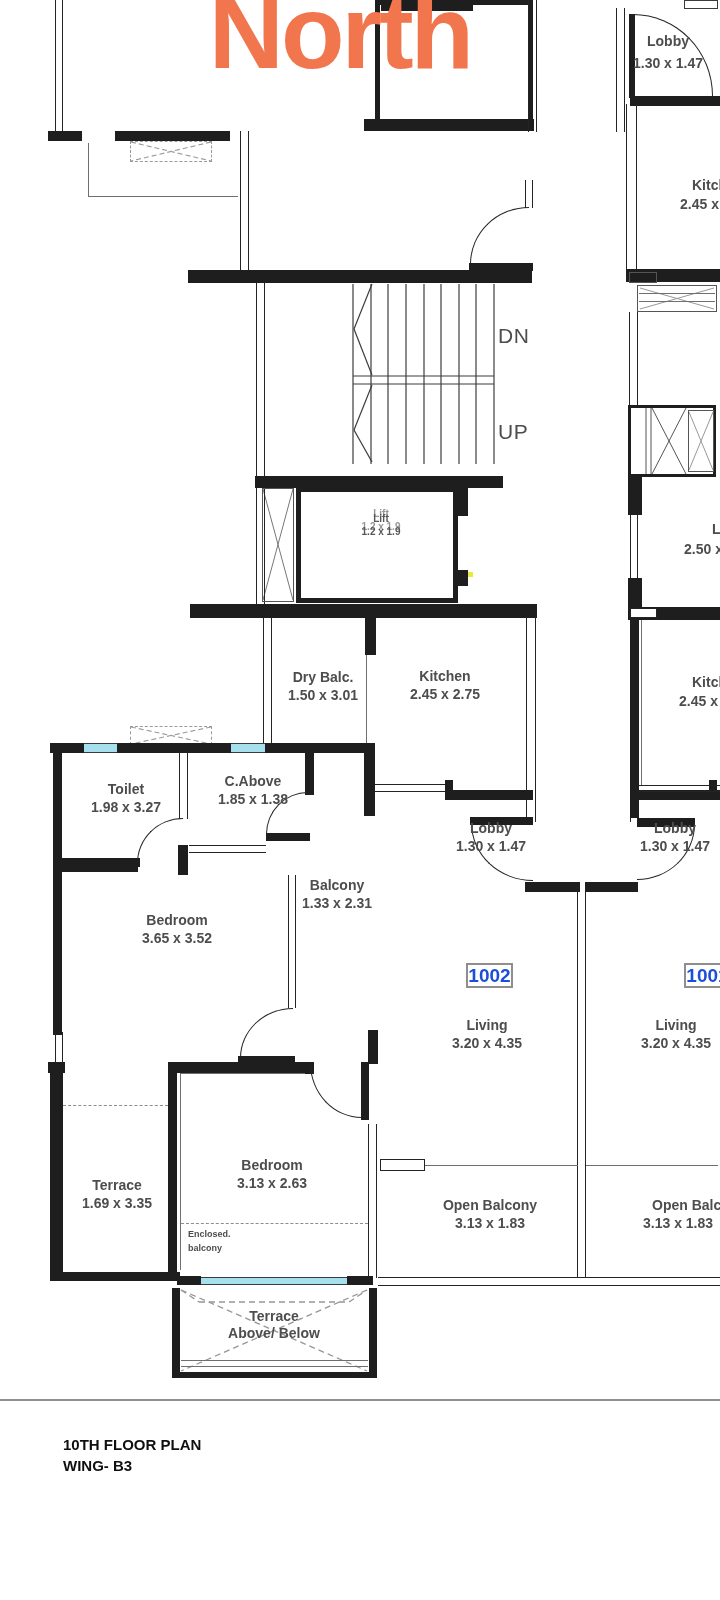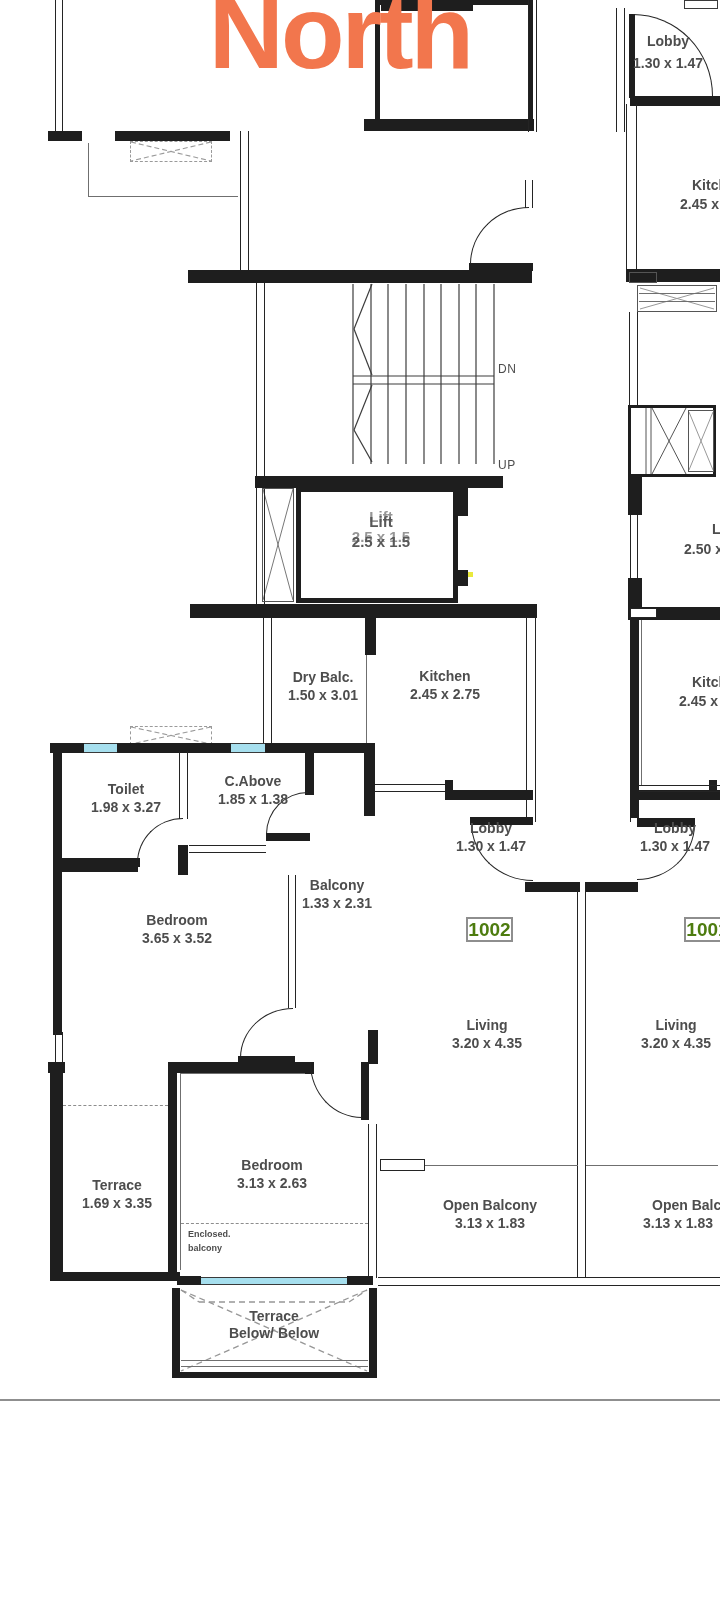--- a/index.html
+++ b/index.html
@@ -25,25 +25,25 @@
   .w-arc-tr{border-top-width:1.7px;border-right-width:1.7px;border-top-right-radius:100% 100%;}
   .w-arc-tl{border-top-width:1.7px;border-left-width:1.7px;border-top-left-radius:100% 100%;}
   .w-arc-bl{border-bottom-width:1.7px;border-left-width:1.7px;border-bottom-left-radius:100% 100%;}
   .w-arc-br{border-bottom-width:1.7px;border-right-width:1.7px;border-bottom-right-radius:100% 100%;}
   
   .lbl{position:absolute;font-size:14px;font-weight:700;color:#4d4d4d;line-height:1.3;
        text-align:center;white-space:nowrap;transform:translateX(-50%);z-index:5;}
   .la{transform:none;text-align:left;}
   .tiny{font-size:9px;font-weight:600;line-height:1.5;}
   .ghost div{text-shadow:0 -5px 0 rgba(105,105,105,0.7);}
-  .dirlbl{font-size:12px;font-weight:500;color:#4d4d4d;letter-spacing:0.5px;margin-top:40px;}
+  .dirlbl{font-size:21px;font-weight:500;color:#4d4d4d;letter-spacing:0.5px;}
   .north{position:absolute;left:340px;top:-20px;transform:translateX(-50%);
          font-size:104px;font-weight:700;color:#f2764d;letter-spacing:-3px;line-height:1;z-index:10;}
-  .unit{position:absolute;border:2px solid #8e8e8e;background:#fff;color:#4d7c0f;font-weight:700;
-        font-size:19px;line-height:21px;text-align:center;z-index:5;box-sizing:border-box;}
+  .unit{position:absolute;border:2px solid #8e8e8e;background:#fff;color:#1d4ed8;font-weight:700;
+        font-size:19px;line-height:21px;text-align:center;z-index:5;box-sizing:border-box;margin-top:46px;}
   .title{position:absolute;left:63px;top:1434px;font-size:15px;font-weight:700;color:#0f0f0f;
          line-height:1.4;z-index:5;white-space:nowrap;}
   svg.linework{position:absolute;left:0;top:0;z-index:0;}
   #walls{position:absolute;left:0;top:0;width:720px;height:1600px;z-index:1;}
 </style>
 </head>
 <body>
 
 <div id="plan">
 
@@ -216,23 +216,23 @@
     <div>Lobby</div>
     <div>1.30 x 1.47</div>
   </div>
 
   <div class="lbl la" style="left:692px;top:176px;">Kitchen</div>
   <div class="lbl la" style="left:680px;top:195px;">2.45 x 2.75</div>
 
   <div class="lbl la dirlbl" style="left:498px;top:322px;">DN</div>
   <div class="lbl la dirlbl" style="left:498px;top:418px;">UP</div>
 
-  <div class="lbl ghost" style="left:381px;top:512px;font-size:15px;font-weight:600;color:#585858;">
+  <div class="lbl ghost" style="left:381px;top:512px;font-size:10px;font-weight:600;color:#585858;">
     <div>Lift</div>
-    <div>2.5 x 1.5</div>
+    <div>1.2 x 1.9</div>
   </div>
 
   <div class="lbl la" style="left:712px;top:520px;">Lobby</div>
   <div class="lbl la" style="left:684px;top:540px;">2.50 x</div>
 
   <div class="lbl" style="left:323px;top:668px;">
     <div>Dry Balc.</div>
     <div>1.50 x 3.01</div>
   </div>
 
@@ -305,18 +305,22 @@
   <div class="lbl" style="left:490px;top:1196px;">
     <div>Open Balcony</div>
     <div>3.13 x 1.83</div>
   </div>
 
   <div class="lbl la" style="left:652px;top:1196px;">Open Balcony</div>
   <div class="lbl la" style="left:643px;top:1214px;">3.13 x 1.83</div>
 
   <div class="lbl" style="left:274px;top:1308px;line-height:1.2;">
     <div>Terrace</div>
-    <div>Below/ Below</div>
-  </div>
-
+    <div>Above/ Below</div>
+  </div>
+
+  <div class="title">
+    <div>10TH FLOOR PLAN</div>
+    <div>WING- B3</div>
+  </div>
 
   <div class="north">North</div>
 </div>
 
 </body></html>

